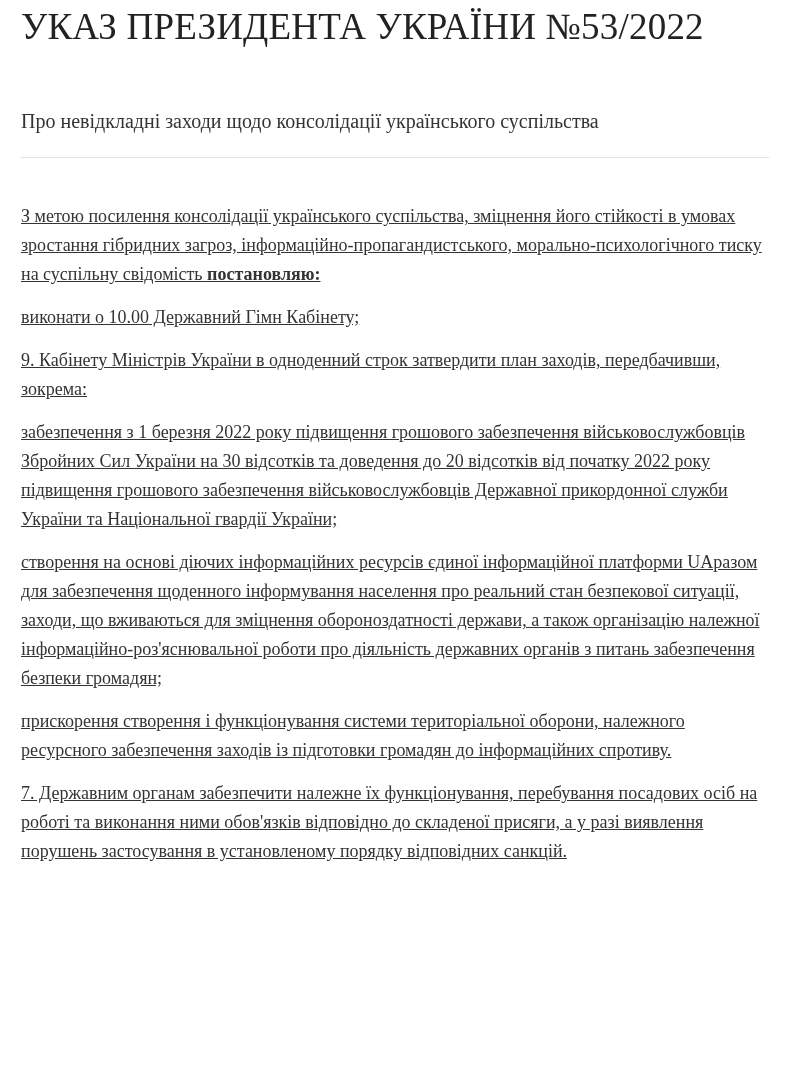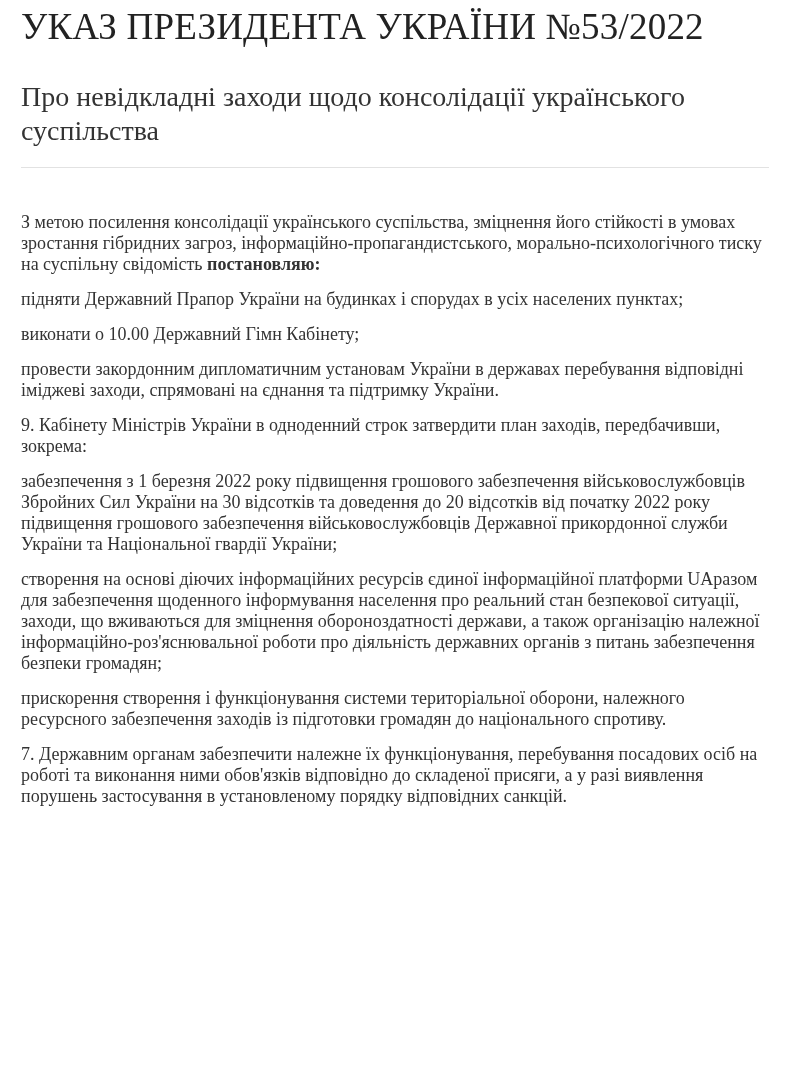--- a/index.html
+++ b/index.html
@@ -10,64 +10,63 @@
   .page {
     width: 791px;
     min-height: 1092px;
     box-sizing: border-box;
     padding: 4px 22px 8px 21px;
     background: #ffffff;
     font-family: "Liberation Serif", "DejaVu Serif", serif;
     color: #333333;
   }
   h1.title {
-    margin: 0 0 30px 0;
+    margin: 0 0 54px 0;
     font-size: 37px;
     line-height: 1.25;
     font-weight: 400;
     color: #222222;
     letter-spacing: 0.2px;
     white-space: nowrap;
   }
   h2.subtitle {
     margin: 0;
     max-width: 690px;
-    font-size: 28px;
+    font-size: 20px;
     line-height: 34px;
     font-weight: 400;
     color: #333333;
   }
   hr.divider {
     border: none;
     border-top: 1px solid #e2e2e2;
     height: 0;
     margin: 19px 0 44px 0;
   }
   p.para {
     margin: 0 0 14px 0;
     font-size: 18px;
-    line-height: 21px;
+    line-height: 29px;
     color: #333333;
+    text-decoration: underline;
   }
 </style>
 </head>
 <body>
 
 <div class="page">
 
   <h1 class="title">УКАЗ ПРЕЗИДЕНТА УКРАЇНИ №53/2022</h1>
 
   <h2 class="subtitle">Про невідкладні заходи щодо консолідації українського суспільства</h2>
 
   <hr class="divider">
 
   <p class="para"><span>З метою посилення консолідації українського суспільства, зміцнення його стійкості в умовах зростання гібридних загроз, інформаційно-пропагандистського, морально-психологічного тиску на суспільну свідомість </span><strong>постановляю:</strong></p>
 
-  <p class="para">підняти Державний Прапор України на будинках і спорудах в усіх населених пунктах;</p>
   <p class="para">виконати о 10.00 Державний Гімн Кабінету;</p>
-  <p class="para">провести закордонним дипломатичним установам України в державах перебування відповідні іміджеві заходи, спрямовані на єднання та підтримку України.</p>
   <p class="para">9. Кабінету Міністрів України в одноденний строк затвердити план заходів, передбачивши, зокрема:</p>
   <p class="para">забезпечення з 1 березня 2022 року підвищення грошового забезпечення військовослужбовців Збройних Сил України на 30 відсотків та доведення до 20 відсотків від початку 2022 року підвищення грошового забезпечення військовослужбовців Державної прикордонної служби України та Національної гвардії України;</p>
   <p class="para">створення на основі діючих інформаційних ресурсів єдиної інформаційної платформи UAразом для забезпечення щоденного інформування населення про реальний стан безпекової ситуації, заходи, що вживаються для зміцнення обороноздатності держави, а також організацію належної інформаційно-роз'яснювальної роботи про діяльність державних органів з питань забезпечення безпеки громадян;</p>
-  <p class="para">прискорення створення і функціонування системи територіальної оборони, належного ресурсного забезпечення заходів із підготовки громадян до національного спротиву.</p>
+  <p class="para">прискорення створення і функціонування системи територіальної оборони, належного ресурсного забезпечення заходів із підготовки громадян до інформаційних спротиву.</p>
   <p class="para">7. Державним органам забезпечити належне їх функціонування, перебування посадових осіб на роботі та виконання ними обов'язків відповідно до складеної присяги, а у разі виявлення порушень застосування в установленому порядку відповідних санкцій.</p>
 
 </div>
 
 </body></html>

